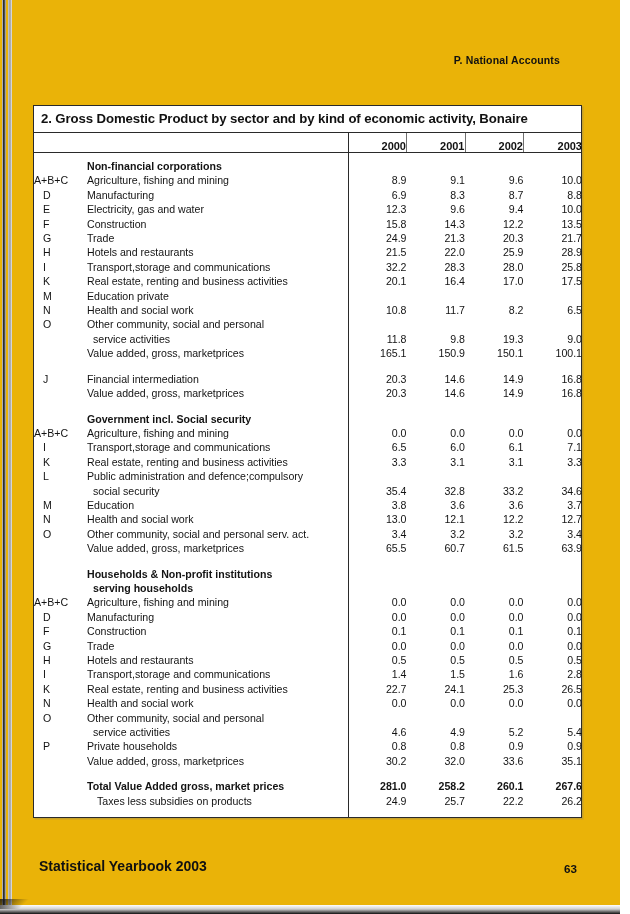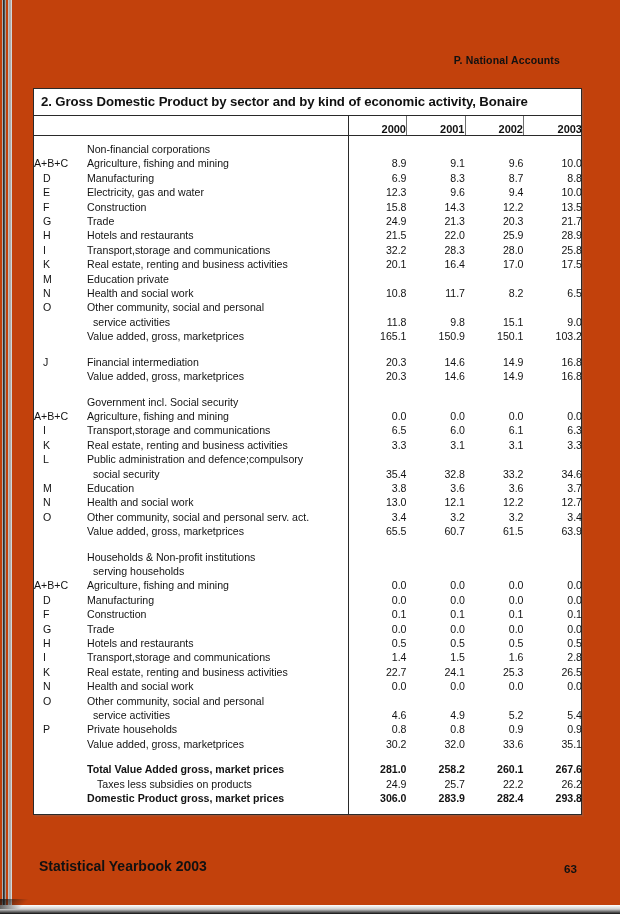--- a/index.html
+++ b/index.html
@@ -4,21 +4,21 @@
 <style>
   html, body {
     margin: 0;
     padding: 0;
     background: #ffffff;
   }
   .page {
     position: relative;
     width: 620px;
     height: 914px;
-    background: #c2410c;
+    background: #eab308;
     font-family: "Liberation Sans", sans-serif;
     overflow: hidden;
     box-sizing: border-box;
   }
   
   .scan-edge-left {
     position: absolute;
     left: 2px; top: 0; width: 4px; height: 914px;
     background: linear-gradient(to right, #f2f2f2, #202020 40%, #6a6a6a 75%, #d8d8d8);
   }
@@ -44,21 +44,21 @@
     top: 54px;
     font-size: 10.5px;
     font-weight: bold;
     color: #111;
     letter-spacing: 0.15px;
   }
 
   .table-wrap {
     position: absolute;
     left: 33px;
-    top: 88px;
+    top: 105px;
     width: 549px;
     border: 1.3px solid #2a2a2a;
     box-sizing: border-box;
     background: #fff;
     box-shadow: 1.5px 1.5px 0 rgba(120,120,120,0.30);
   }
 
   .tbl-title {
     border-bottom: 1.3px solid #2a2a2a;
     padding: 5px 6px 6px 7px;
@@ -123,22 +123,22 @@
   }
   td.val {
     text-align: right;
     padding-right: 7px;
     height: 14.4px;
     line-height: 14.4px;
     font-size: 10.6px;
     font-variant-numeric: tabular-nums;
   }
 
-  tr.group-head td.label { font-weight: normal; }
-  tr.group-head2 td.label { font-weight: normal; padding-left: 6px; }
+  tr.group-head td.label { font-weight: bold; }
+  tr.group-head2 td.label { font-weight: bold; padding-left: 6px; }
   tr.total td.label, tr.total td.val { font-weight: bold; margin-top: 20px; }
   tr.sub td.label { padding-left: 10px; }
   tr.cont td.label { padding-left: 6px; }
   tr.spacer td { height: 11px; line-height: 11px; }
   tr.spacer td.label { border-right: 1.2px solid #2a2a2a; }
   tr.lead-pad td { height: 6px; line-height: 6px; }
   tr.lead-pad td.label { border-right: 1.2px solid #2a2a2a; }
   tr.tail-pad td { height: 9px; line-height: 9px; }
   tr.tail-pad td.label { border-right: 1.2px solid #2a2a2a; }
 
@@ -295,30 +295,30 @@
             <td class="val"></td>
             <td class="val"></td>
             <td class="val"></td>
             <td class="val"></td>
           </tr>
           <tr class="cont">
             <td class="code"></td>
             <td class="label">service activities</td>
             <td class="val">11.8</td>
             <td class="val">9.8</td>
-            <td class="val">15.1</td>
+            <td class="val">19.3</td>
             <td class="val">9.0</td>
           </tr>
           <tr>
             <td class="code"></td>
             <td class="label">Value added, gross, marketprices</td>
             <td class="val">165.1</td>
             <td class="val">150.9</td>
             <td class="val">150.1</td>
-            <td class="val">103.2</td>
+            <td class="val">100.1</td>
           </tr>
           <tr class="spacer">
             <td class="code"></td>
             <td class="label"></td>
             <td class="val"></td>
             <td class="val"></td>
             <td class="val"></td>
             <td class="val"></td>
           </tr>
           <tr>
@@ -360,21 +360,21 @@
             <td class="val">0.0</td>
             <td class="val">0.0</td>
             <td class="val">0.0</td>
           </tr>
           <tr>
             <td class="code single">I</td>
             <td class="label">Transport,storage and communications</td>
             <td class="val">6.5</td>
             <td class="val">6.0</td>
             <td class="val">6.1</td>
-            <td class="val">6.3</td>
+            <td class="val">7.1</td>
           </tr>
           <tr>
             <td class="code single">K</td>
             <td class="label">Real estate, renting and business activities</td>
             <td class="val">3.3</td>
             <td class="val">3.1</td>
             <td class="val">3.1</td>
             <td class="val">3.3</td>
           </tr>
           <tr>
@@ -562,28 +562,20 @@
             <td class="val">267.6</td>
           </tr>
           <tr class="sub">
             <td class="code"></td>
             <td class="label indent-label">Taxes less subsidies on products</td>
             <td class="val">24.9</td>
             <td class="val">25.7</td>
             <td class="val">22.2</td>
             <td class="val">26.2</td>
           </tr>
-          <tr class="total ">
-            <td class="code"></td>
-            <td class="label indent-label">Domestic Product gross, market prices</td>
-            <td class="val">306.0</td>
-            <td class="val">283.9</td>
-            <td class="val">282.4</td>
-            <td class="val">293.8</td>
-          </tr>
           <tr class="tail-pad">
             <td class="code"></td>
             <td class="label"></td>
             <td class="val"></td>
             <td class="val"></td>
             <td class="val"></td>
             <td class="val"></td>
           </tr>
         </tbody>
     </table>

